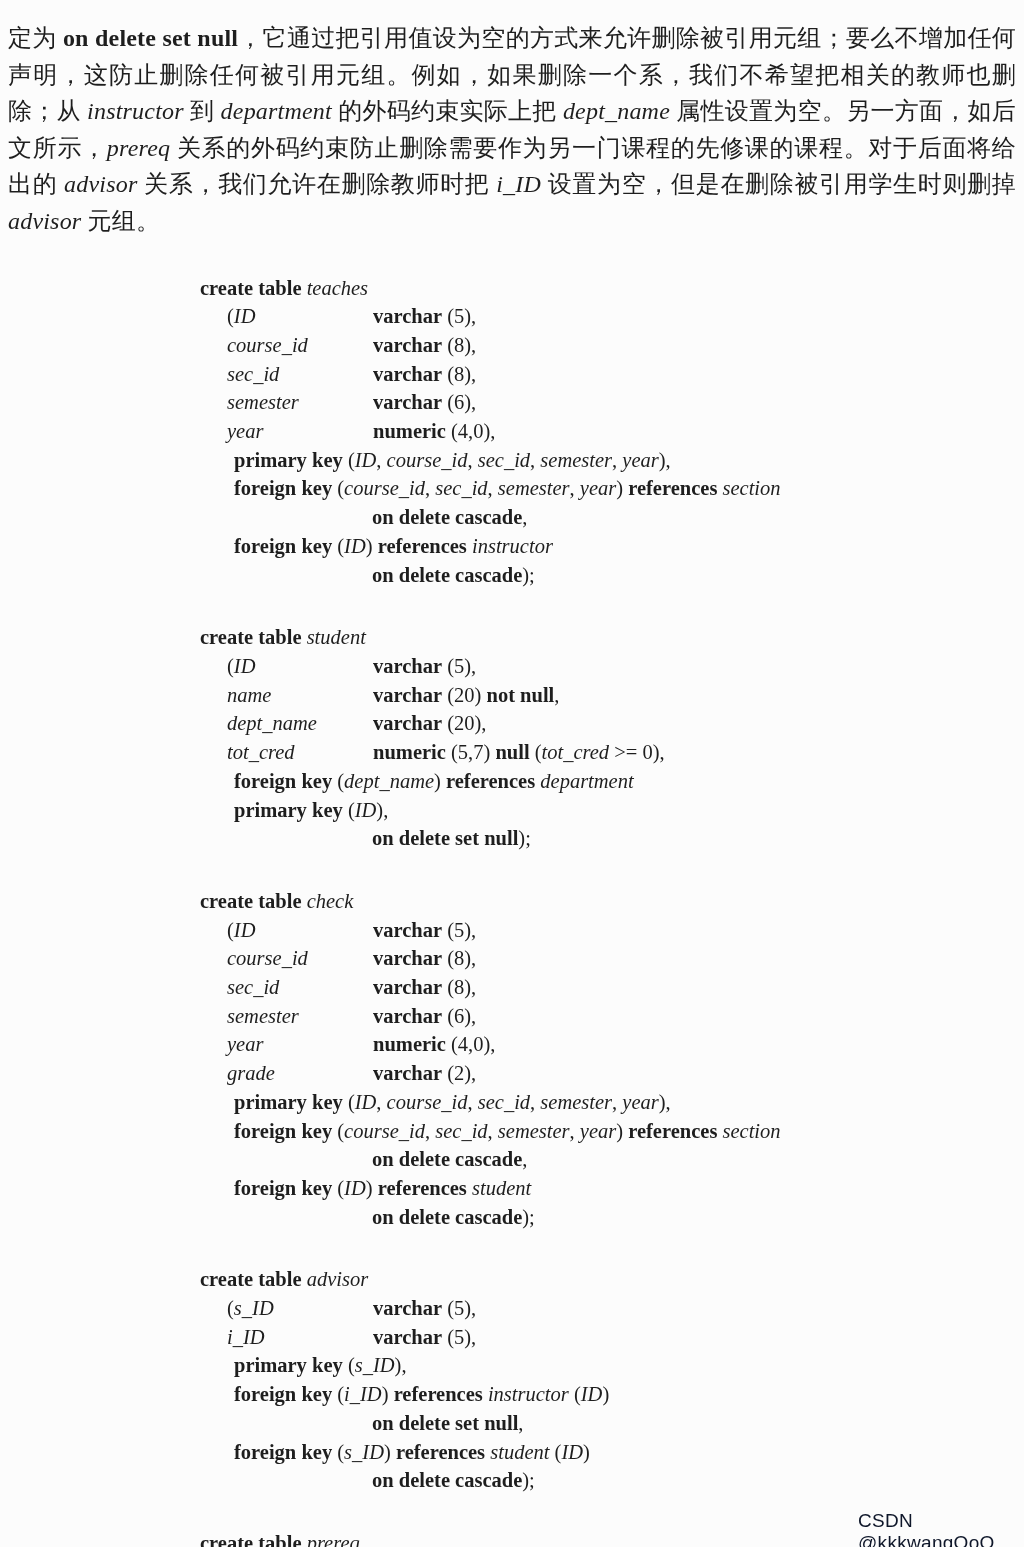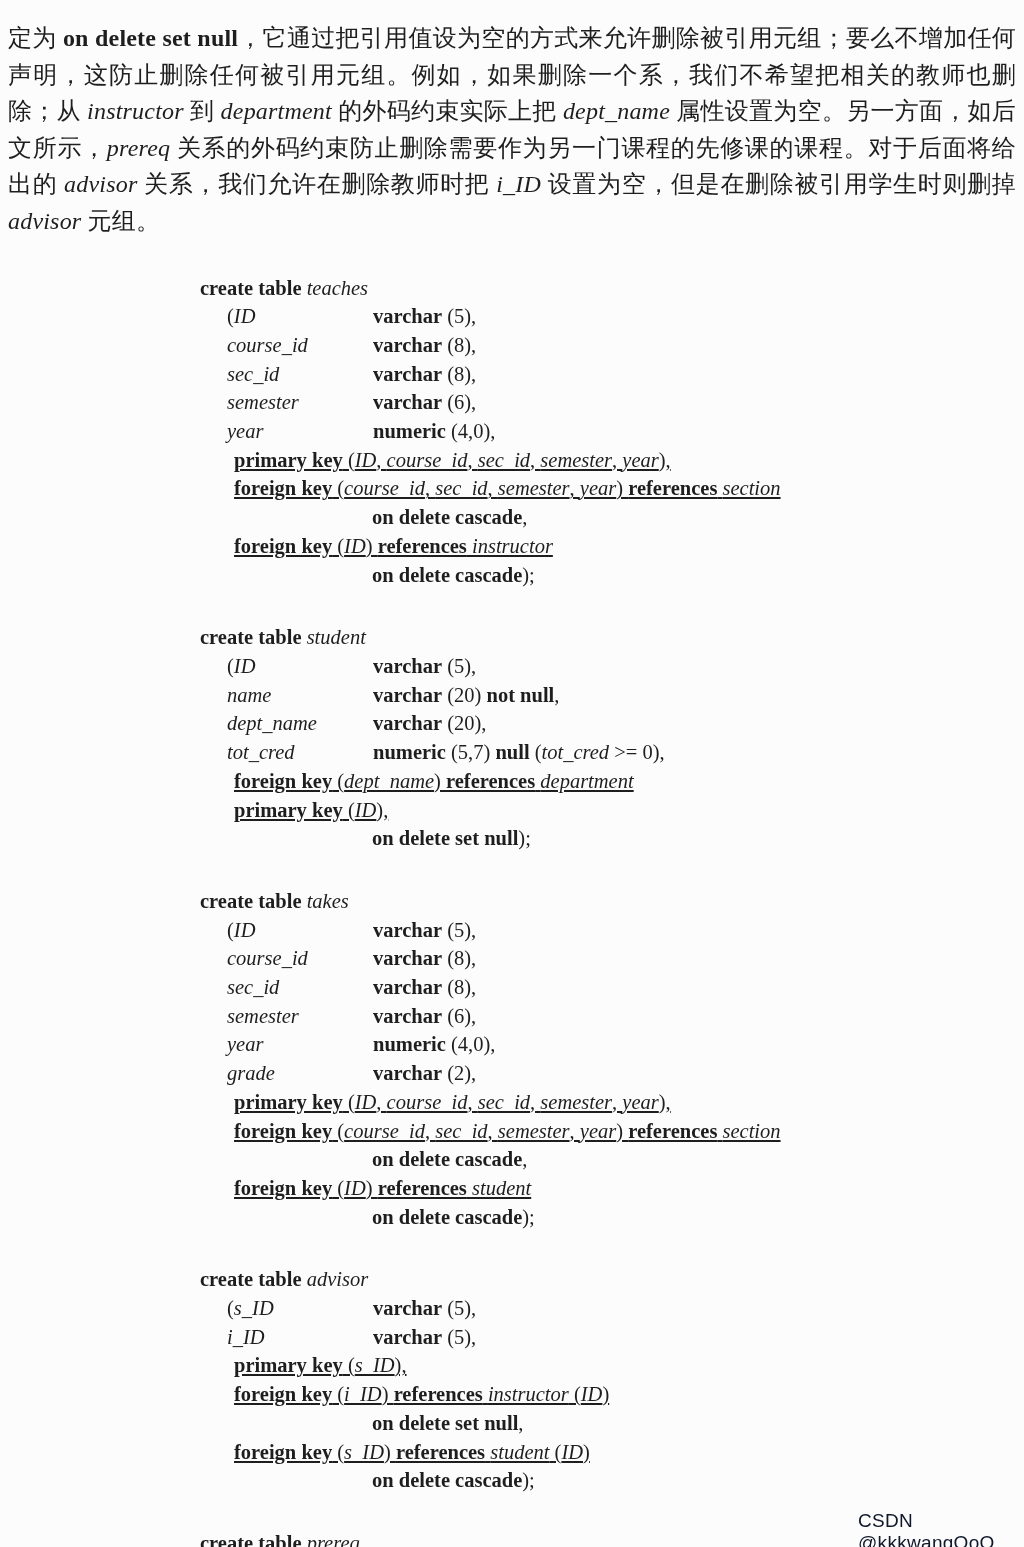--- a/index.html
+++ b/index.html
@@ -30,21 +30,21 @@
     font-size: 20.5px;
     line-height: 28.7px;
   }
   .block { margin-bottom: 30px; margin-top: 34px; }
   .code .block:nth-of-type(3) { margin-bottom: 14px; } 
   .code .block:last-of-type { margin-bottom: 0; }
   .line { white-space: pre; }
   .line.attr { display: flex; padding-left: 27px; align-items: flex-end; }
   .line.attr .name { flex: 0 0 146px; white-space: pre; }
   .line.attr .def { white-space: pre; }
-  .line.stmt { padding-left: 34px; text-decoration: underline; }
+  .line.stmt { padding-left: 34px; }
   .line.cont { padding-left: 172px; }
 
   .kw { font-weight: bold; font-style: normal; }
   .id { font-style: italic; font-weight: normal; }
 
   .watermark {
     position: absolute;
     left: 858px; top: 1510px;
     font-family: "Liberation Sans", "DejaVu Sans", sans-serif;
     font-size: 19px;
@@ -75,21 +75,21 @@
         <div class="line create"><span class="kw">create table </span><span class="id">student</span></div>
         <div class="line attr"><span class="name"><span>(</span><span class="id">ID</span></span><span class="def"><span class="kw">varchar</span><span> (5),</span></span></div>
         <div class="line attr"><span class="name"><span class="id">name</span></span><span class="def"><span class="kw">varchar</span><span> (20) </span><span class="kw">not null</span><span>,</span></span></div>
         <div class="line attr"><span class="name"><span class="id">dept_name</span></span><span class="def"><span class="kw">varchar</span><span> (20),</span></span></div>
         <div class="line attr"><span class="name"><span class="id">tot_cred</span></span><span class="def"><span class="kw">numeric</span><span> (5,7) </span><span class="kw">null</span><span> (</span><span class="id">tot_cred</span><span> &gt;= 0),</span></span></div>
         <div class="line stmt"><span class="kw">foreign key</span><span> (</span><span class="id">dept_name</span><span>) </span><span class="kw">references</span><span> </span><span class="id">department</span></div>
         <div class="line stmt"><span class="kw">primary key</span><span> (</span><span class="id">ID</span><span>),</span></div>
         <div class="line cont"><span class="kw">on delete set null</span><span>);</span></div>
       </div>
       <div class="block">
-        <div class="line create"><span class="kw">create table </span><span class="id">takes</span></div>
+        <div class="line create"><span class="kw">create table </span><span class="id">check</span></div>
         <div class="line attr"><span class="name"><span>(</span><span class="id">ID</span></span><span class="def"><span class="kw">varchar</span><span> (5),</span></span></div>
         <div class="line attr"><span class="name"><span class="id">course_id</span></span><span class="def"><span class="kw">varchar</span><span> (8),</span></span></div>
         <div class="line attr"><span class="name"><span class="id">sec_id</span></span><span class="def"><span class="kw">varchar</span><span> (8),</span></span></div>
         <div class="line attr"><span class="name"><span class="id">semester</span></span><span class="def"><span class="kw">varchar</span><span> (6),</span></span></div>
         <div class="line attr"><span class="name"><span class="id">year</span></span><span class="def"><span class="kw">numeric</span><span> (4,0),</span></span></div>
         <div class="line attr"><span class="name"><span class="id">grade</span></span><span class="def"><span class="kw">varchar</span><span> (2),</span></span></div>
         <div class="line stmt"><span class="kw">primary key</span><span> (</span><span class="id">ID</span><span>, </span><span class="id">course_id</span><span>, </span><span class="id">sec_id</span><span>, </span><span class="id">semester</span><span>, </span><span class="id">year</span><span>),</span></div>
         <div class="line stmt"><span class="kw">foreign key</span><span> (</span><span class="id">course_id</span><span>, </span><span class="id">sec_id</span><span>, </span><span class="id">semester</span><span>, </span><span class="id">year</span><span>) </span><span class="kw">references</span><span> </span><span class="id">section</span></div>
         <div class="line cont"><span class="kw">on delete cascade</span><span>,</span></div>
         <div class="line stmt"><span class="kw">foreign key</span><span> (</span><span class="id">ID</span><span>) </span><span class="kw">references</span><span> </span><span class="id">student</span></div>

